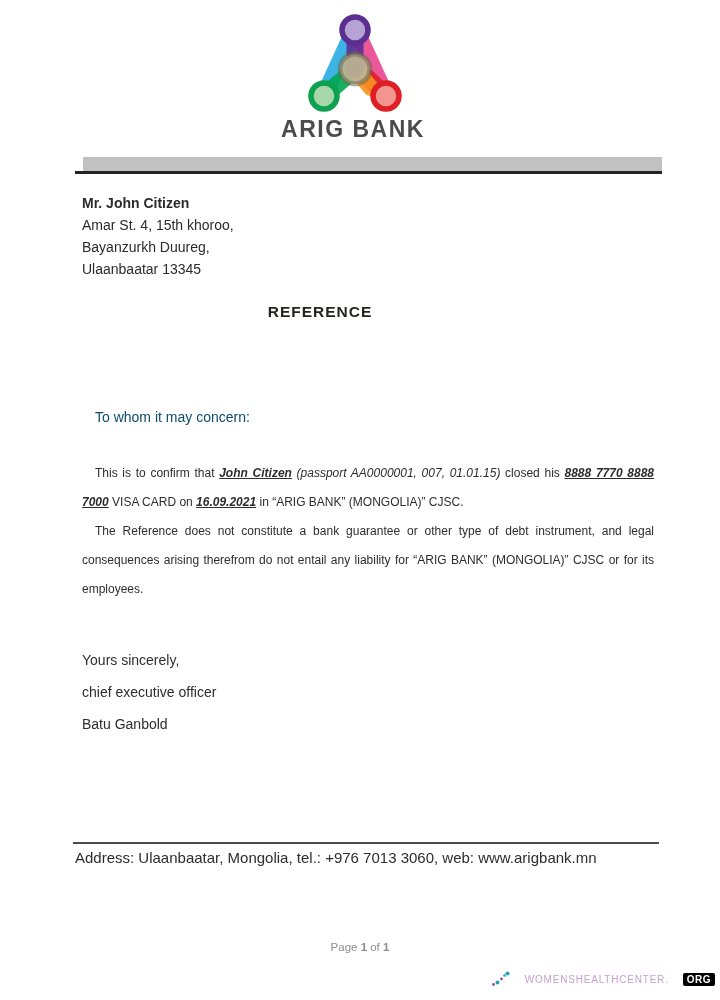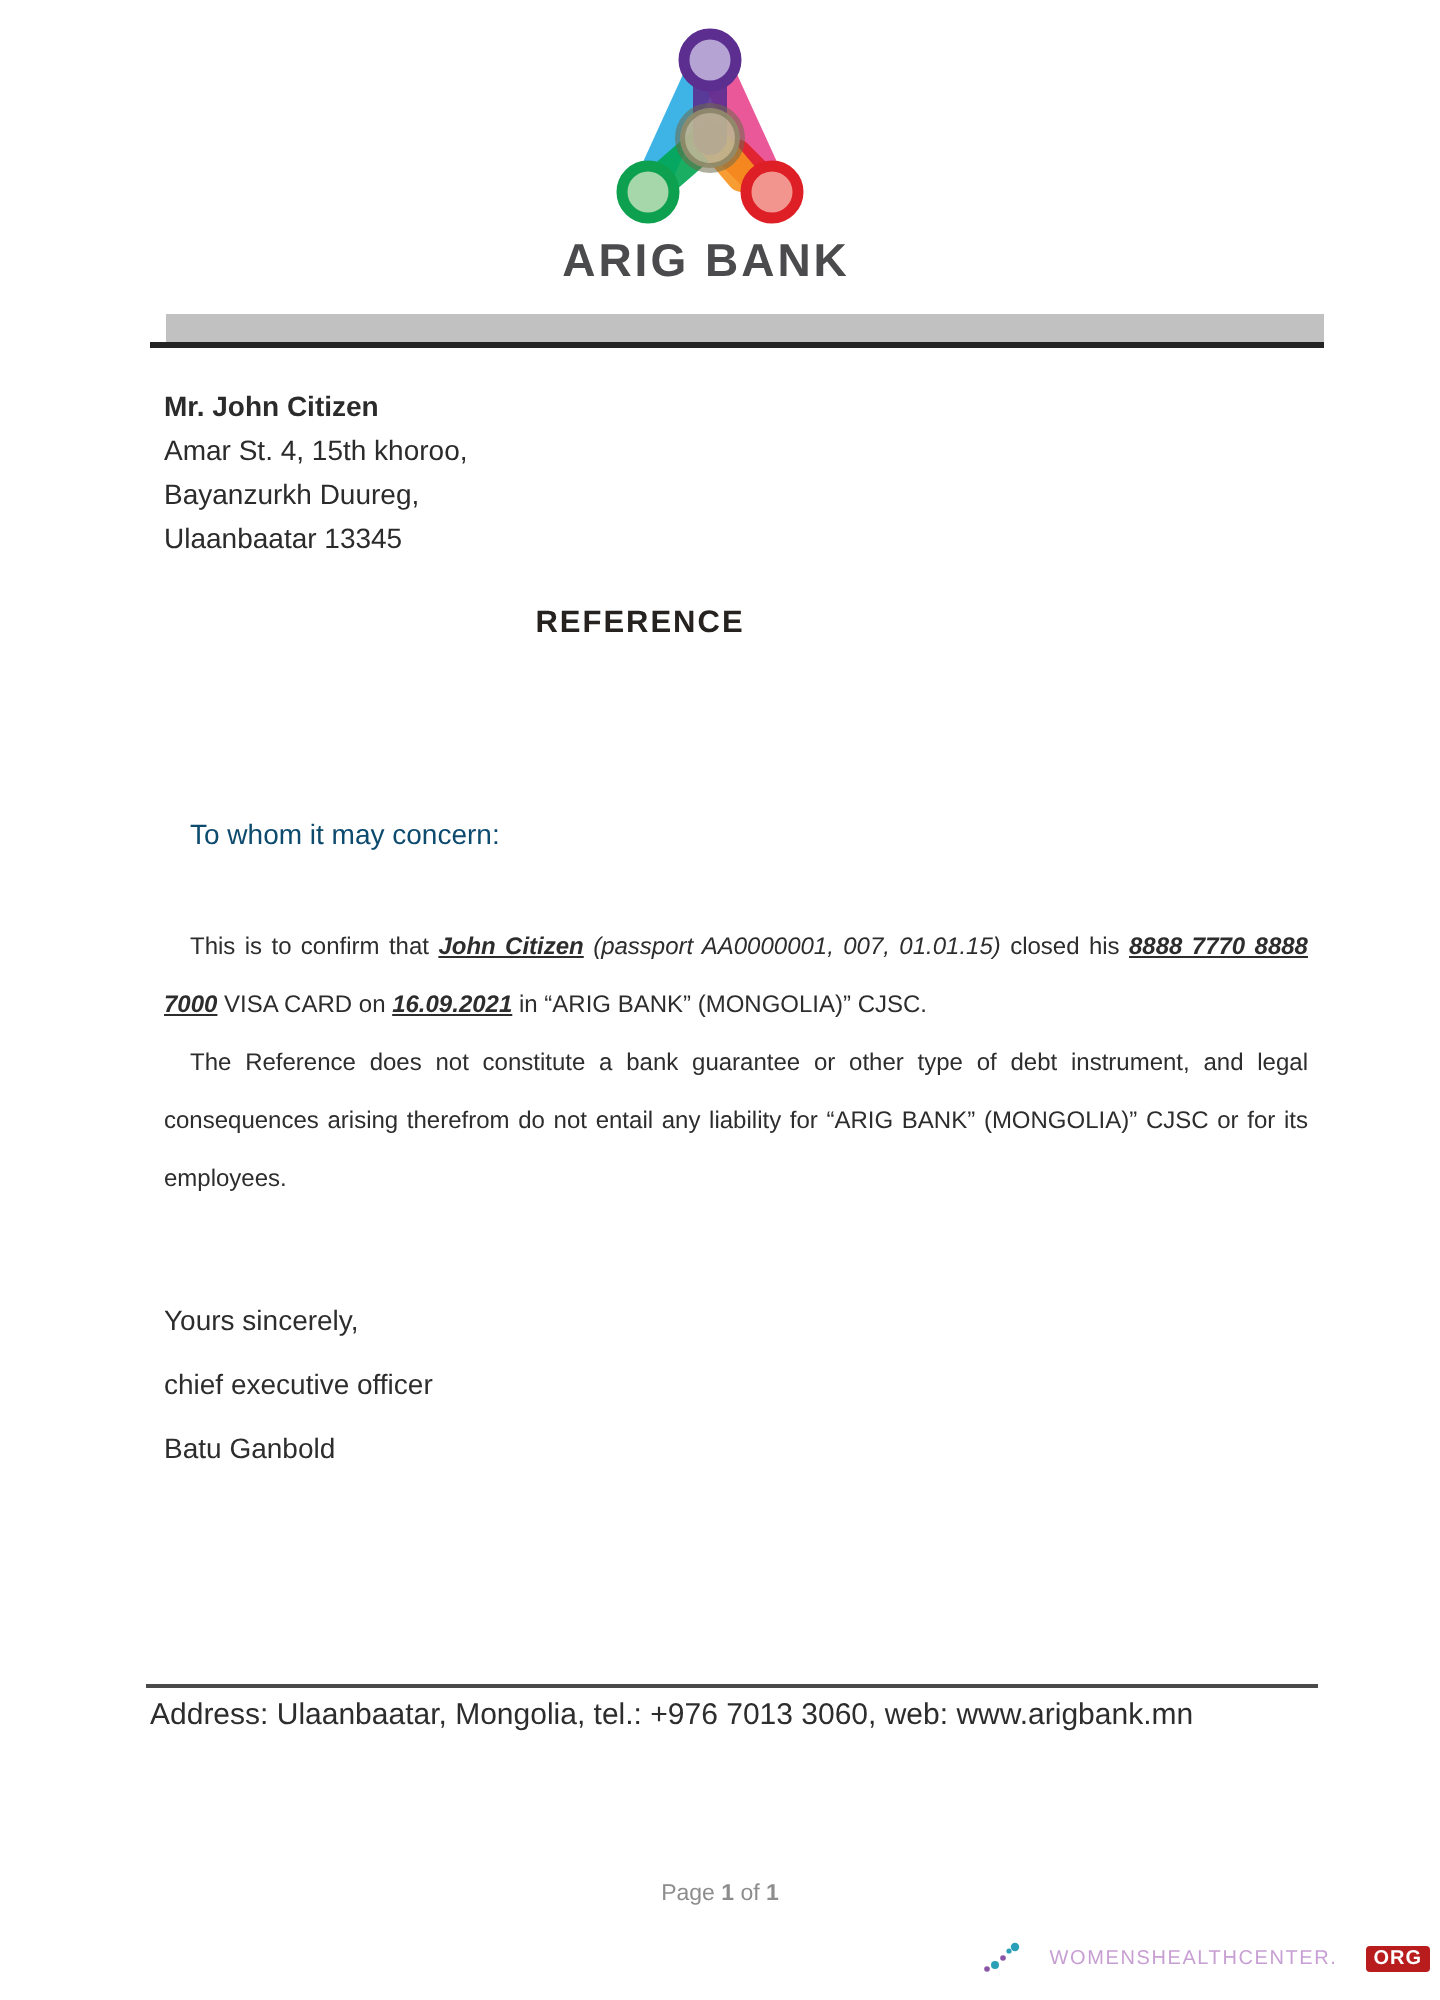--- a/index.html
+++ b/index.html
@@ -50,21 +50,21 @@
     font-size:15px;color:#2d2d2d;}
 
   
   .page-number{top:925px;left:0;width:720px;text-align:center;
     font-size:11.5px;color:#8d8d8d;margin-top:16px;}
   .page-number .num{font-weight:bold;}
 
   
   .watermark{top:971px;right:5px;display:flex;align-items:center;gap:14px;}
   .wm-site{font-size:10px;letter-spacing:0.8px;color:#c79fd2;}
-  .wm-badge{font-size:10px;font-weight:bold;color:#ffffff;background:#b91c1c;
+  .wm-badge{font-size:10px;font-weight:bold;color:#ffffff;background:#000000;
     padding:1px 4px;border-radius:2px;letter-spacing:0.5px;}
 </style>
 </head>
 <body>
 
 <div class="abs logo-wrap">
   <svg class="logo-svg" width="112" height="100" viewBox="0 0 110 100" xmlns="http://www.w3.org/2000/svg">
     <g stroke-linecap="round" fill="none">
       <path d="M26 84 L57 16" stroke="#29abe2" stroke-width="17" opacity="0.9"></path>
       <path d="M57 16 L88 84" stroke="#e8468f" stroke-width="17" opacity="0.9"></path>

